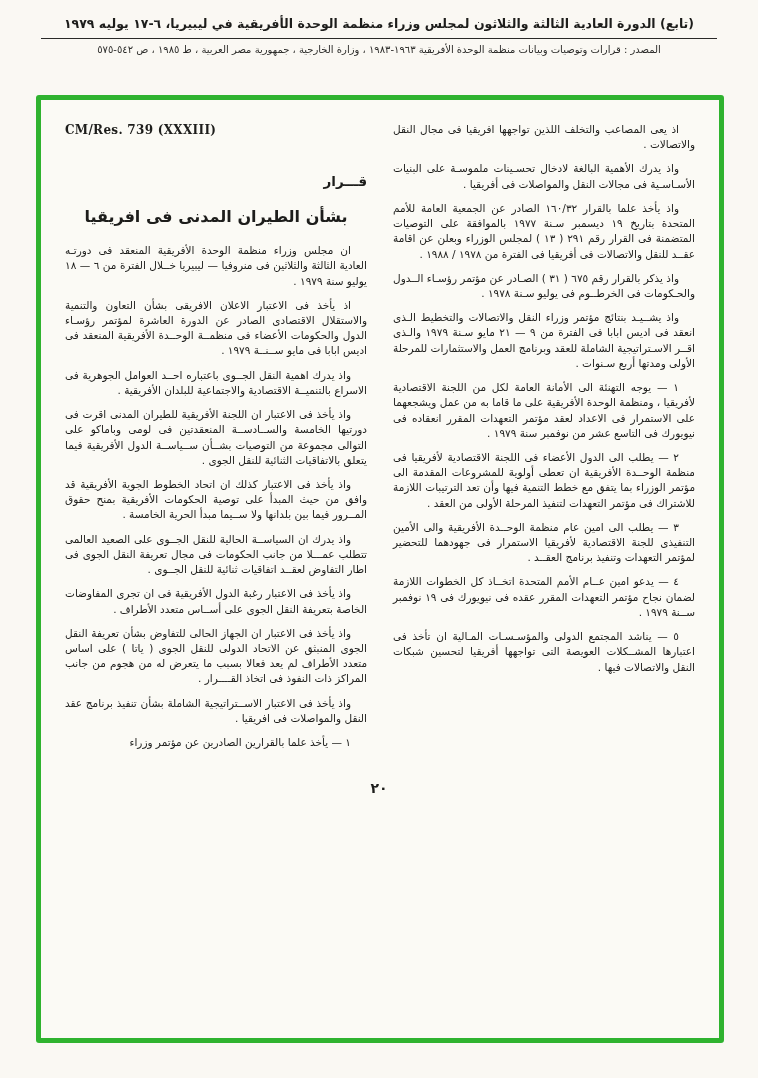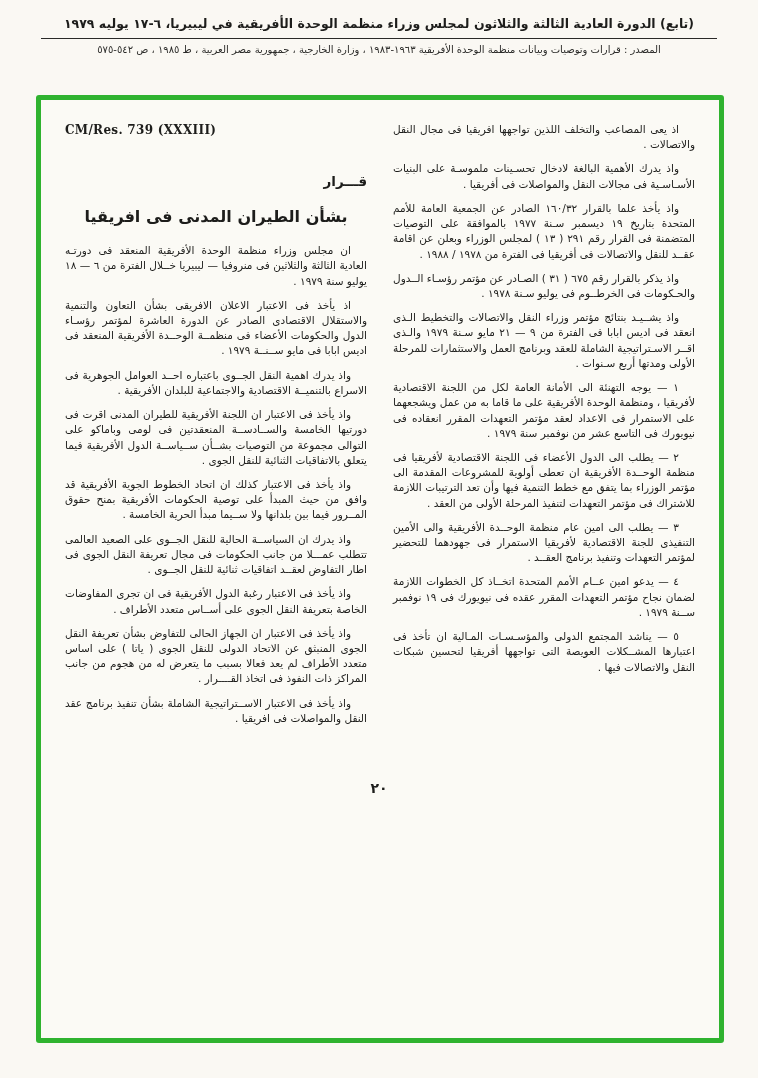--- a/index.html
+++ b/index.html
@@ -125,20 +125,21 @@
         <h2 class="res-subtitle">بشأن الطيران المدنى فى افريقيا</h2>
         <p>ان مجلس وزراء منظمة الوحدة الأفريقية المنعقد فى دورتـه العادية الثالثة والثلاثين فى منروفيا — ليبيريا خــلال الفترة من ٦ — ١٨ يوليو سنة ١٩٧٩ .</p>
         <p>اذ يأخذ فى الاعتبار الاعلان الافريقى بشأن التعاون والتنمية والاستقلال الاقتصادى الصادر عن الدورة العاشرة لمؤتمر رؤسـاء الدول والحكومات الأعضاء فى منظمــة الوحــدة الأفريقية المنعقد فى اديس ابابا فى مايو ســنــة ١٩٧٩ .</p>
         <p>واذ يدرك اهمية النقل الجــوى باعتباره احــد العوامل الجوهرية فى الاسراع بالتنميــة الاقتصادية والاجتماعية للبلدان الأفريقية .</p>
         <p>واذ يأخذ فى الاعتبار ان اللجنة الأفريقية للطيران المدنى اقرت فى دورتيها الخامسة والســادســة المنعقدتين فى لومى وباماكو على التوالى مجموعة من التوصيات بشــأن ســياســة الدول الأفريقية فيما يتعلق بالاتفاقيات الثنائية للنقل الجوى .</p>
         <p>واذ يأخذ فى الاعتبار كذلك ان اتحاد الخطوط الجوية الأفريقية قد وافق من حيث المبدأ على توصية الحكومات الأفريقية بمنح حقوق المــرور فيما بين بلدانها ولا ســيما مبدأ الحرية الخامسة .</p>
         <p>واذ يدرك ان السياســة الحالية للنقل الجــوى على الصعيد العالمى تتطلب عمـــلا من جانب الحكومات فى مجال تعريفة النقل الجوى فى اطار التفاوض لعقــد اتفاقيات ثنائية للنقل الجــوى .</p>
         <p>واذ يأخذ فى الاعتبار رغبة الدول الأفريقية فى ان تجرى المفاوضات الخاصة بتعريفة النقل الجوى على أســاس متعدد الأطراف .</p>
         <p>واذ يأخذ فى الاعتبار ان الجهاز الحالى للتفاوض بشأن تعريفة النقل الجوى المنبثق عن الاتحاد الدولى للنقل الجوى ( ياتا ) على اساس متعدد الأطراف لم يعد فعالا بسبب ما يتعرض له من هجوم من جانب المراكز ذات النفوذ فى اتخاذ القــــرار .</p>
         <p>واذ يأخذ فى الاعتبار الاســتراتيجية الشاملة بشأن تنفيذ برنامج عقد النقل والمواصلات فى افريقيا .</p>
+        <p>١ — يأخذ علما بالقرارين الصادرين عن مؤتمر وزراء</p>
       </section>
 
     </div>
   </div>
 
   <footer class="page-footer">
     <span>٢٠</span>
   </footer>
 
 </div>

